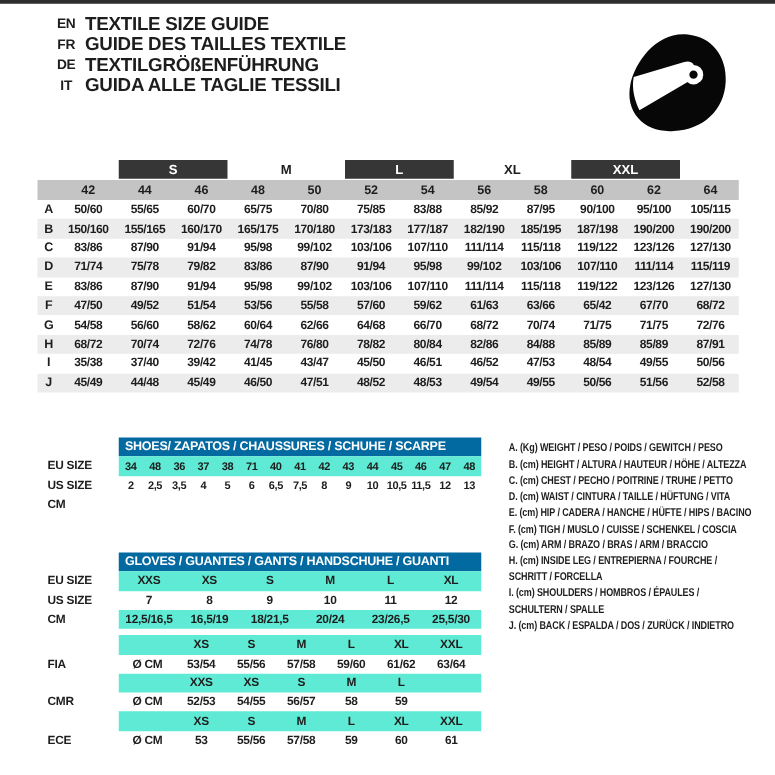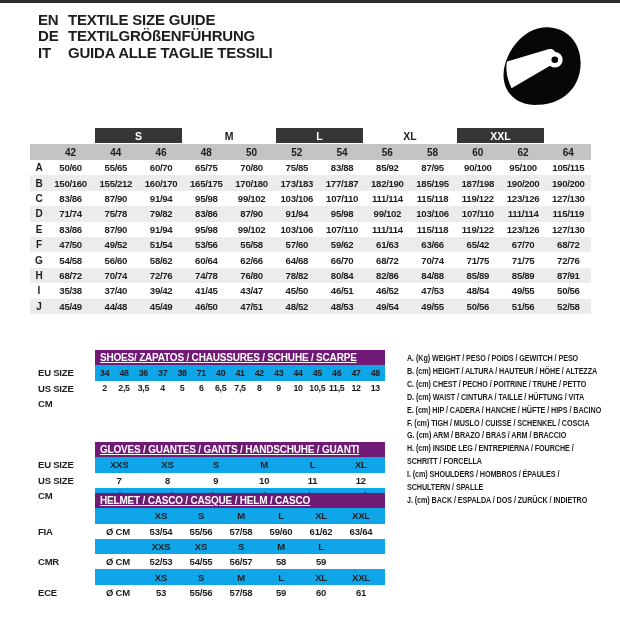--- a/index.html
+++ b/index.html
@@ -6,21 +6,21 @@
   .page{
     position:relative;width:620px;height:620px;background:#ffffff;overflow:hidden;
     font-family:"Liberation Sans","DejaVu Sans",sans-serif;color:#1d1d1d;
     -webkit-font-smoothing:antialiased;
   }
   .topline{position:absolute;left:0;top:0;width:620px;height:3px;background:#2e2e2e;}
 
   
   .lang-list{position:absolute;left:38px;top:11px;}
   .lang-row{display:flex;height:16.5px;align-items:center;}
-  .lang-code{width:30px;font-size:15px;font-weight:700;letter-spacing:-0.2px;}
+  .lang-code{width:30px;font-size:11px;font-weight:700;letter-spacing:-0.2px;text-align:center;}
   .lang-text{font-size:15px;font-weight:700;letter-spacing:-0.2px;white-space:nowrap;}
 
   
   .helmet-icon{position:absolute;left:494px;top:22px;width:94px;height:92px;}
 
   
   .main-table{position:absolute;left:30px;top:127px;width:561px;}
   .g13{display:grid;grid-template-columns:18px repeat(12,1fr);}
   .cell{display:flex;align-items:center;justify-content:center;overflow:hidden;}
   .group-row{height:17px;}
@@ -34,23 +34,23 @@
   .data-row.alt{background:#ececec;}
   .letter{font-size:10px;font-weight:700;}
   .val{font-size:9.6px;font-weight:700;letter-spacing:-0.3px;white-space:nowrap;}
 
   
   .sec{position:absolute;left:30px;width:372px;}
   .srow{display:flex;height:15.3px;align-items:stretch;}
   .slabel{width:65px;display:flex;align-items:center;padding-left:8px;box-sizing:border-box;
     font-size:9.5px;font-weight:700;letter-spacing:-0.2px;white-space:nowrap;}
   .sbody{width:290px;display:grid;align-items:center;}
-  .sbody.shaded{background:#0ea5e9;}
-  .hdrbar{display:flex;align-items:center;background:#701a75;color:#ffffff;
-    font-size:10px;font-weight:700;padding-left:5px;box-sizing:border-box;letter-spacing:-0.2px;white-space:nowrap;text-decoration:underline;}
+  .sbody.shaded{background:#5eead4;}
+  .hdrbar{display:flex;align-items:center;background:#0369a1;color:#ffffff;
+    font-size:10px;font-weight:700;padding-left:5px;box-sizing:border-box;letter-spacing:-0.2px;white-space:nowrap;}
   .sbody .cell{font-weight:700;}
   #shoes .sbody{grid-template-columns:repeat(15,1fr);}
   #shoes .cell{font-size:8.8px;letter-spacing:-0.3px;}
   #gloves .sbody{grid-template-columns:repeat(6,1fr);}
   #gloves .cell{font-size:9.5px;letter-spacing:-0.2px;}
   #helmets .sbody{grid-template-columns:46px repeat(6,40px) 1fr;}
   #helmets .cell{font-size:9.5px;letter-spacing:-0.2px;}
   #shoes{top:350px;}
   #gloves{top:442px;}
   #helmets{top:493px;}
@@ -63,20 +63,24 @@
 </head>
 <body>
 
 <div class="page">
   <div class="topline"></div>
 
   <div class="lang-list">
       <div class="lang-row">
         <div class="lang-code">EN</div>
         <div class="lang-text">TEXTILE SIZE GUIDE</div>
+      </div>
+      <div class="lang-row">
+        <div class="lang-code">FR</div>
+        <div class="lang-text">GUIDE DES TAILLES TEXTILE</div>
       </div>
       <div class="lang-row">
         <div class="lang-code">DE</div>
         <div class="lang-text">TEXTILGRÖßENFÜHRUNG</div>
       </div>
       <div class="lang-row">
         <div class="lang-code">IT</div>
         <div class="lang-text">GUIDA ALLE TAGLIE TESSILI</div>
       </div>
     </div>
@@ -137,21 +141,21 @@
         <div class="cell val">83/88</div>
         <div class="cell val">85/92</div>
         <div class="cell val">87/95</div>
         <div class="cell val">90/100</div>
         <div class="cell val">95/100</div>
         <div class="cell val">105/115</div>
       </div>
       <div class="g13 data-row alt">
         <div class="cell letter">B</div>
         <div class="cell val">150/160</div>
-        <div class="cell val">155/212</div>
+        <div class="cell val">155/165</div>
         <div class="cell val">160/170</div>
         <div class="cell val">165/175</div>
         <div class="cell val">170/180</div>
         <div class="cell val">173/183</div>
         <div class="cell val">177/187</div>
         <div class="cell val">182/190</div>
         <div class="cell val">185/195</div>
         <div class="cell val">187/198</div>
         <div class="cell val">190/200</div>
         <div class="cell val">190/200</div>
@@ -362,21 +366,20 @@
           <div class="cell">18/21,5</div>
           <div class="cell">20/24</div>
           <div class="cell">23/26,5</div>
           <div class="cell">25,5/30</div>
         </div>
       </div>
     </div>
   <div class="sec" id="helmets">
       <div class="srow">
         <div class="slabel"></div>
-        <div class="sbody hdrbar">HELMET / CASCO / CASQUE / HELM / CASCO</div>
       </div>
       <div class="srow">
         <div class="slabel"></div>
         <div class="sbody shaded">
           <div class="cell"></div>
           <div class="cell">XS</div>
           <div class="cell">S</div>
           <div class="cell">M</div>
           <div class="cell">L</div>
           <div class="cell">XL</div>

